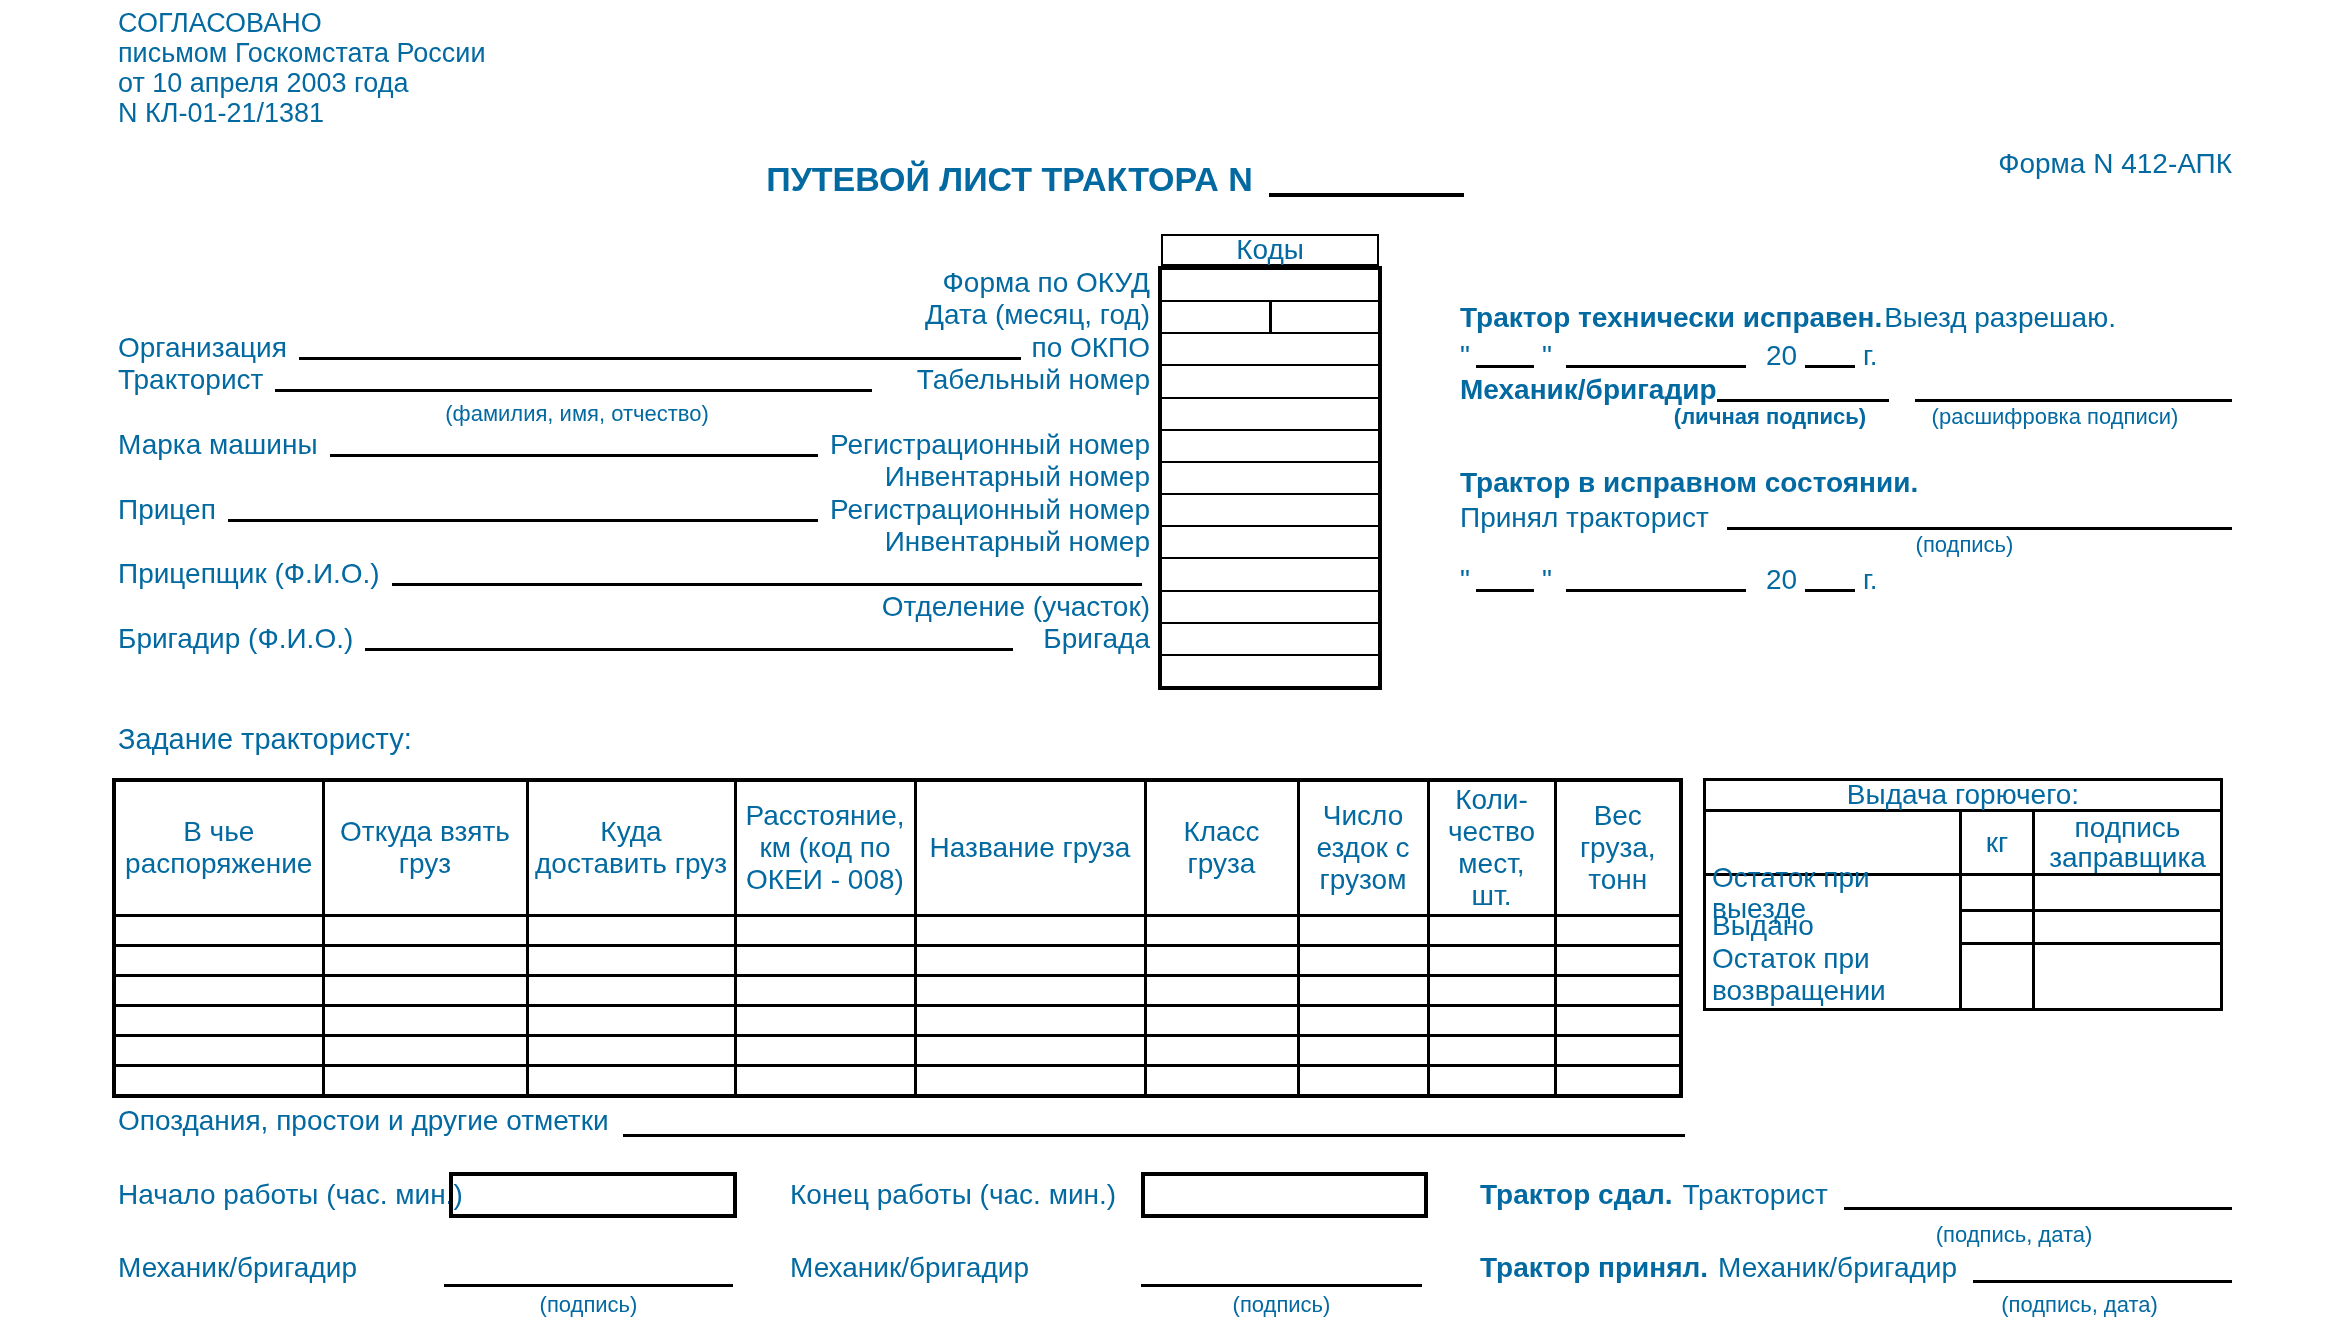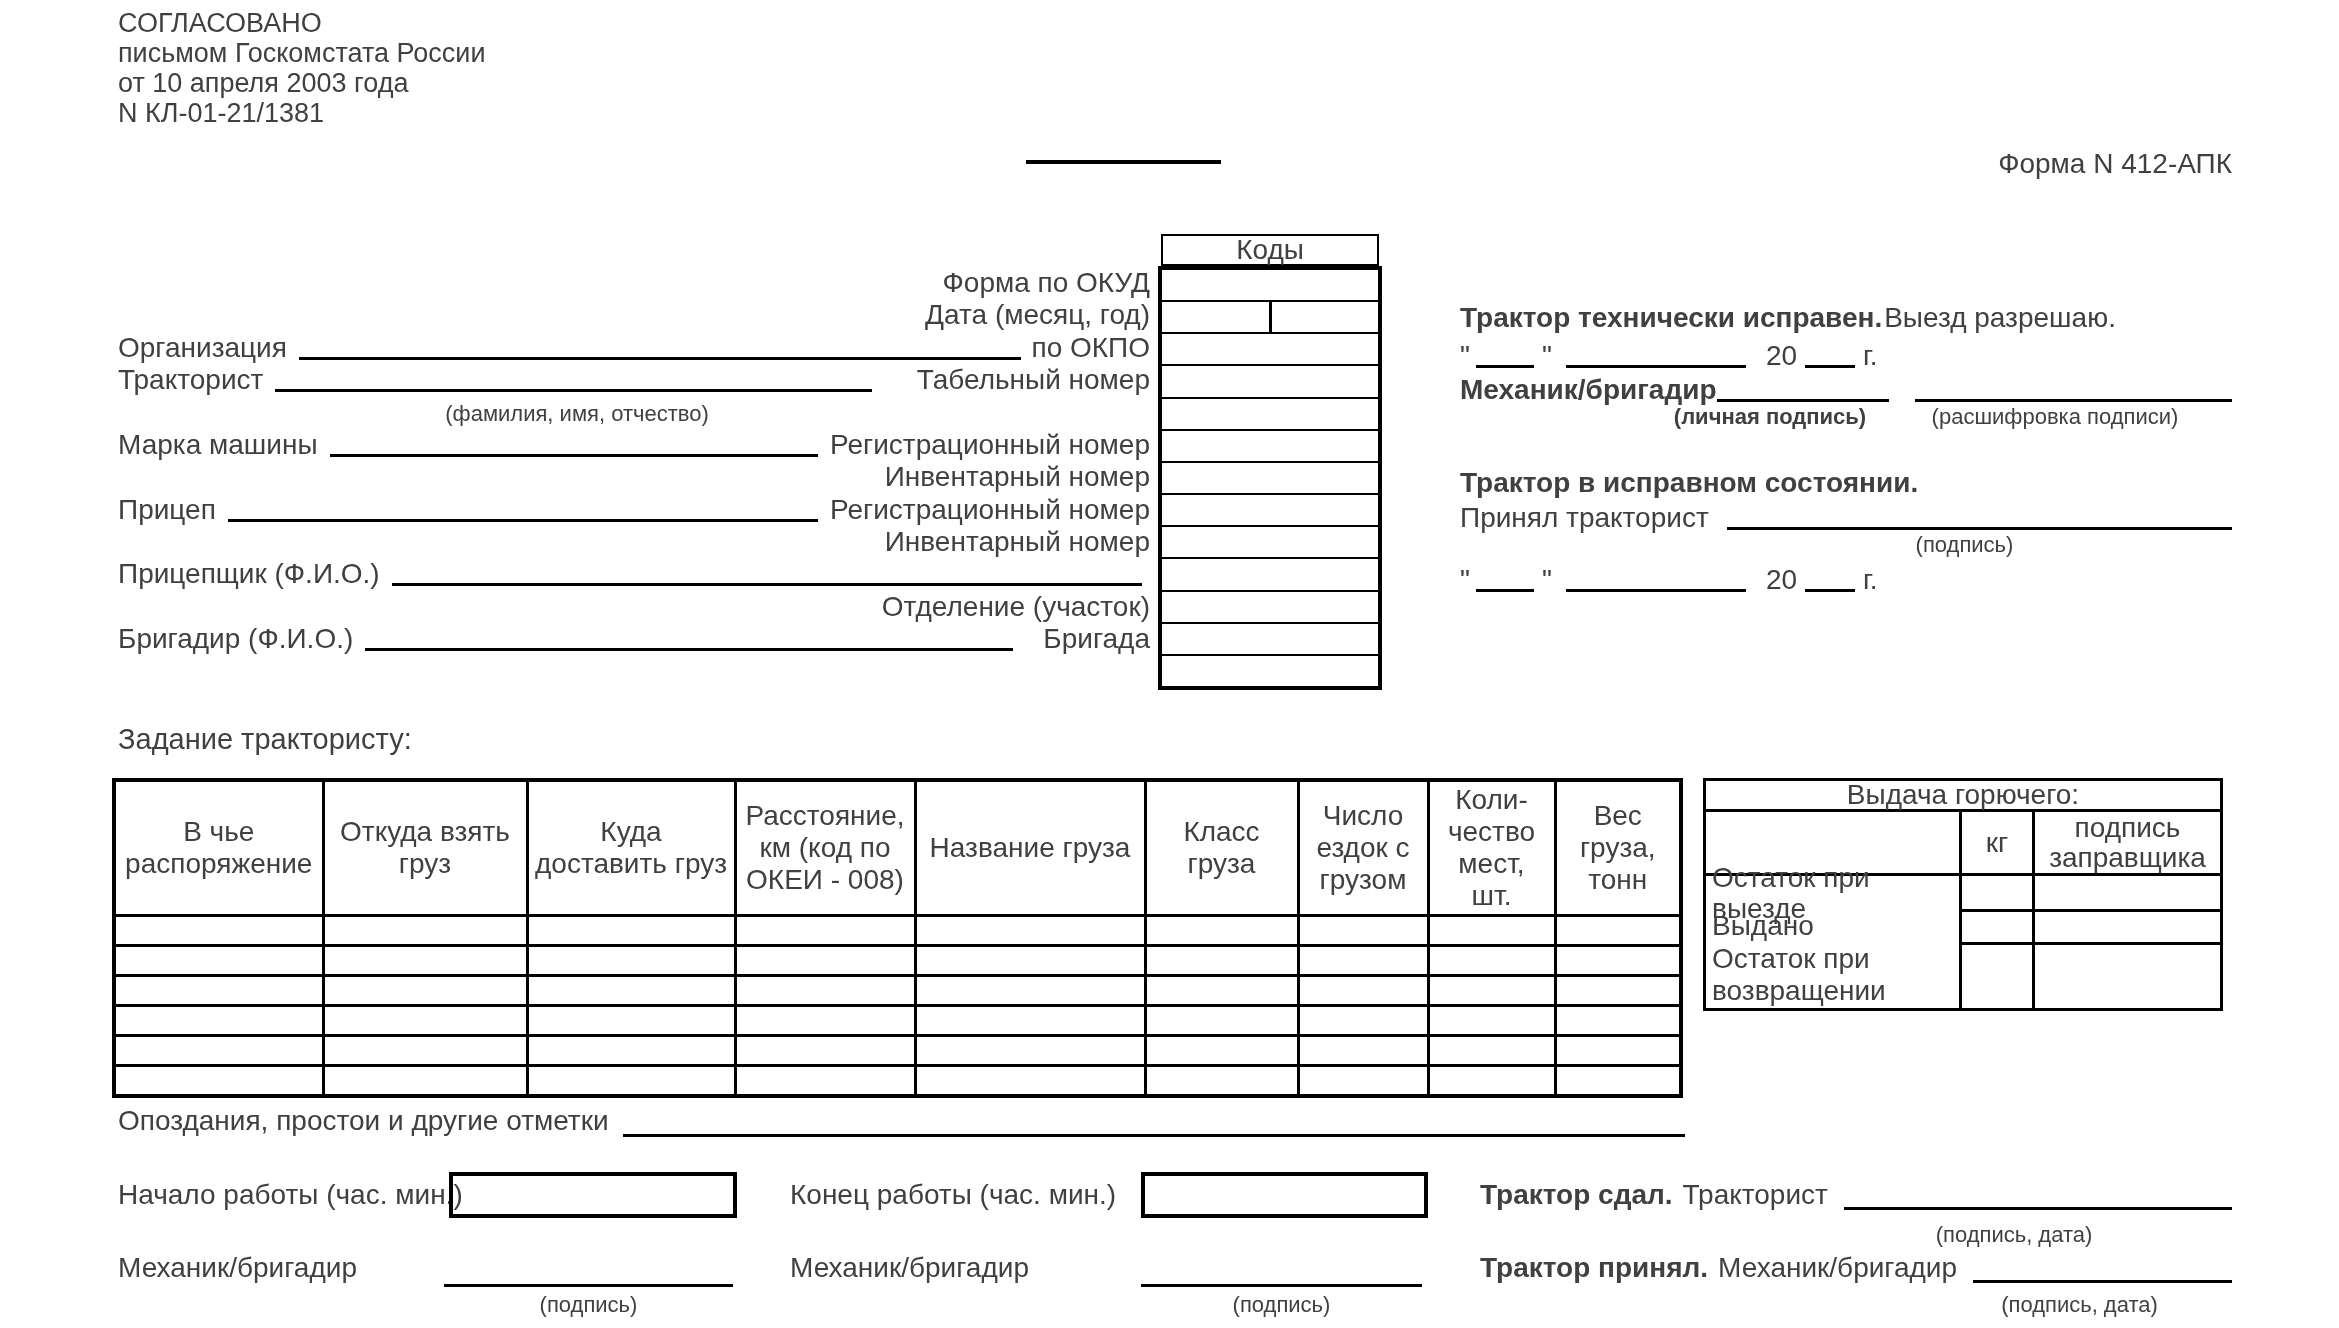--- a/index.html
+++ b/index.html
@@ -2,21 +2,21 @@
 <html><head>
 <meta charset="utf-8">
 <style>
   * { box-sizing: border-box; }
   html,body { margin:0; padding:0; background:#fff; }
   .page {
     position: relative;
     width: 2339px;
     height: 1328px;
     background: #ffffff;
-    color: #404040;
+    color: #0369a1;
     font-family: "Liberation Sans", sans-serif;
     font-size: 28px;
     overflow: hidden;
   }
   .abs { position: absolute; }
   .bold { font-weight: bold; }
   .small { font-size: 22px; }
   .tac { text-align: center; }
 
   
@@ -81,20 +81,21 @@
     <div>СОГЛАСОВАНО</div>
     <div>письмом Госкомстата России</div>
     <div>от 10 апреля 2003 года</div>
     <div>N КЛ-01-21/1381</div>
   </div>
 
 
   <div class="abs form-code">Форма N 412-АПК</div>
 
   <div class="abs title-row">
+    <span>ПУТЕВОЙ ЛИСТ ТРАКТОРА N</span>
     <span class="title-ul"></span>
   </div>
 
   <div class="abs codes-head">
     <span>Коды</span>
   </div>
   <div class="abs codes-body">
     <div class="codes-row"></div>
     <div class="codes-row">
       <div class="half"></div>

